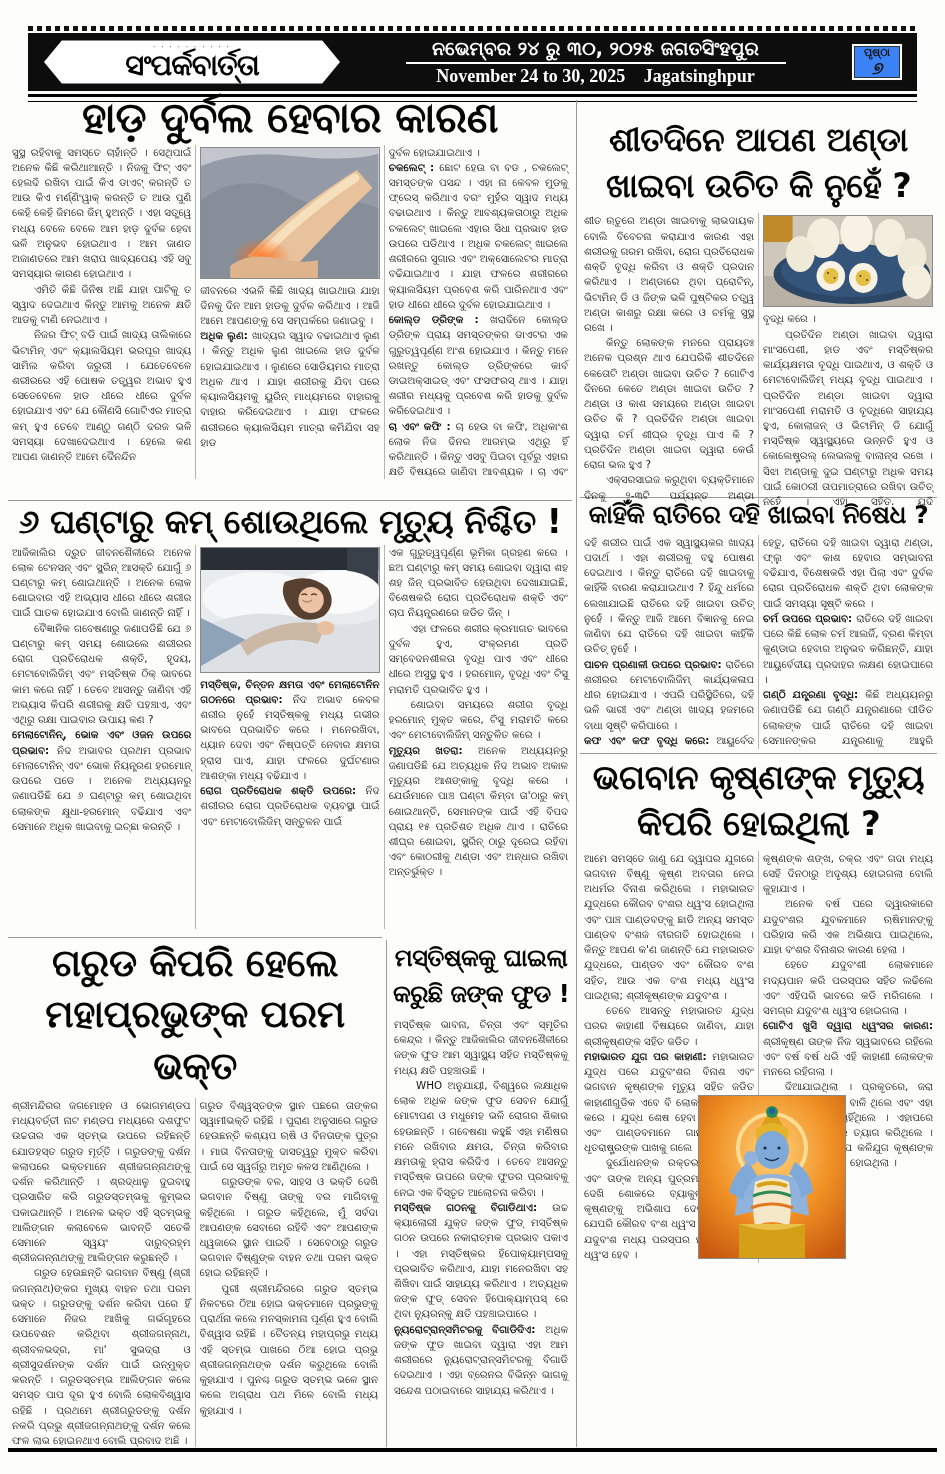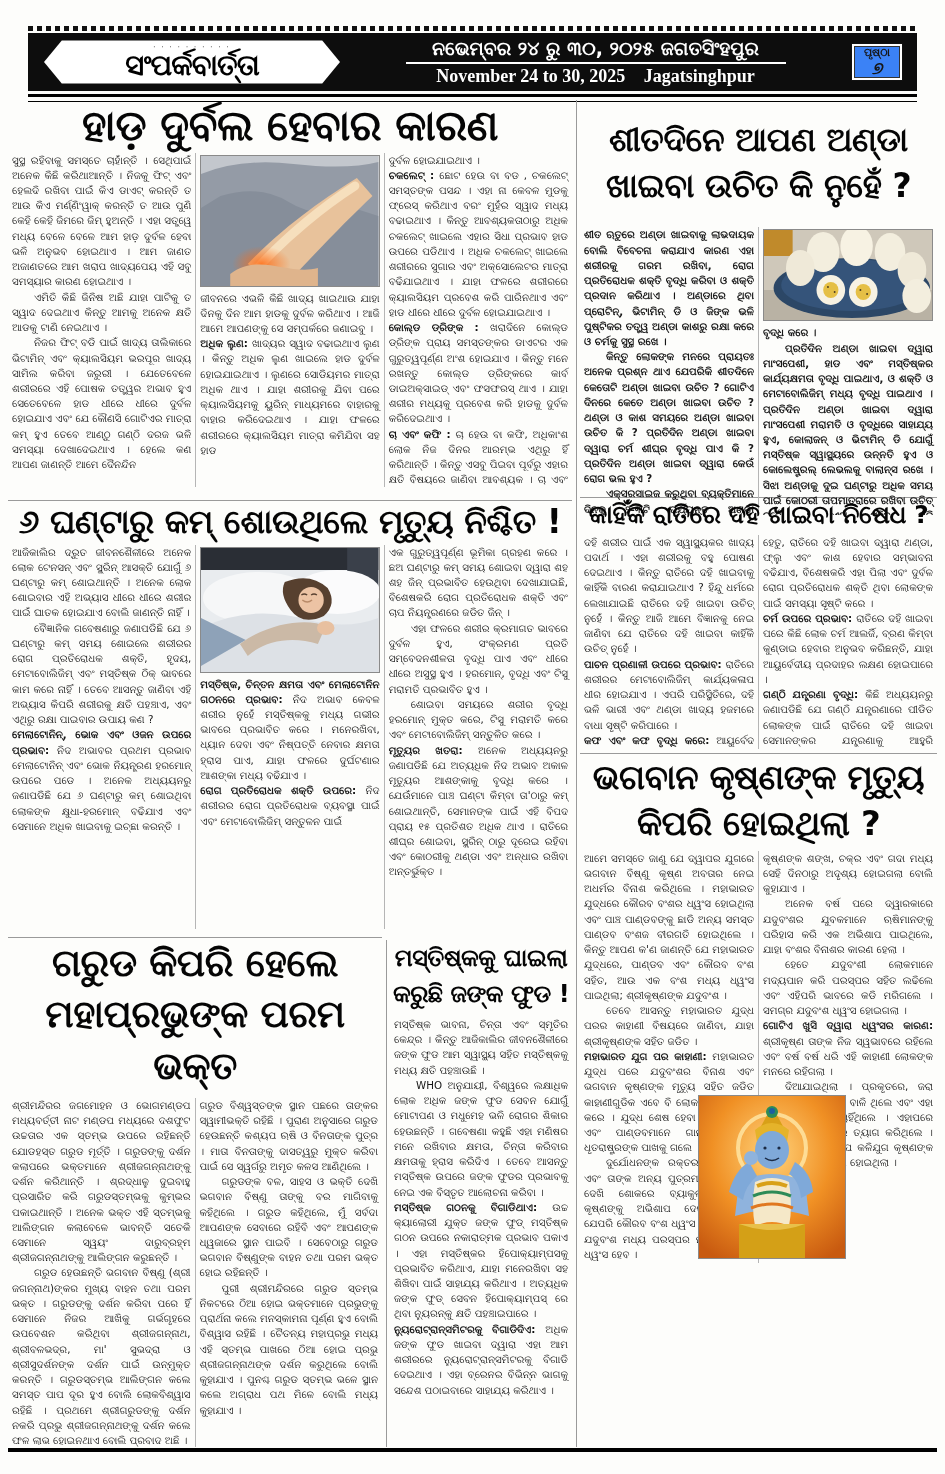--- a/index.html
+++ b/index.html
@@ -77,21 +77,21 @@
   <div class="double-rule"></div>
 
   <div class="vrule" style="left:576px;top:100px;height:1347px;"></div>
   <div class="vrule" style="left:386px;top:940px;height:507px;"></div>
   <div class="hrule" style="left:8px;top:500px;width:564px;"></div>
   <div class="hrule" style="left:8px;top:937px;width:374px;"></div>
   <div class="hrule" style="left:580px;top:497px;width:357px;"></div>
   <div class="hrule" style="left:580px;top:753px;width:357px;"></div>
   <div class="bottom-rule"></div>
 
-  <section class="sec" id="sec-bones" style="left:8px;top:100px;width:564px;height:400px;">
+  <section class="sec" id="sec-bones" style="left:8px;top:92px;width:564px;height:400px;">
     <h1 class="hl">ହାଡ଼ ଦୁର୍ବଲ ହେବାର କାରଣ</h1>
     <div class="cols" style="height:334px;">
       <div class="col">
           <p class="bp ni">ସୁସ୍ଥ ରହିବାକୁ ସମସ୍ତେ ଚାହାଁନ୍ତି । ସେଥିପାଇଁ ଅନେକ କିଛି କରିଥାଆନ୍ତି । ନିଜକୁ ଫିଟ୍ ଏବଂ ହେଲଦି ରଖିବା ପାଇଁ କିଏ ଡାଏଟ୍ କରନ୍ତି ତ ଆଉ କିଏ ମର୍ଣ୍ଣିଂୱାକ୍ କରନ୍ତି ତ ଆଉ ପୁଣି କେହି କେହି ଜିମରେ ଜିମ୍ ହୁଅନ୍ତି । ଏହା ସତ୍ତ୍ୱେ ମଧ୍ୟ ବେଳେ ବେଳେ ଆମ ହାଡ଼ ଦୁର୍ବଳ ହେବା ଭଳି ଅନୁଭବ ହୋଇଥାଏ । ଆମ ଜାଣତ ଅଜାଣତରେ ଆମ ଖରାପ ଖାଦ୍ୟପେୟ ଏହି ସବୁ ସମସ୍ୟାର କାରଣ ହୋଇଥାଏ ।</p>
           <p class="bp">ଏମିତି କିଛି ଜିନିଷ ଅଛି ଯାହା ପାଟିକୁ ତ ସ୍ୱାଦ ଦେଇଥାଏ କିନ୍ତୁ ଆମକୁ ଅନେକ କ୍ଷତି ଆଡକୁ ଟାଣି ନେଇଥାଏ ।</p>
           <p class="bp">ନିଜର ଫିଟ୍ ବଡି ପାଇଁ ଖାଦ୍ୟ ତାଲିକାରେ ଭିଟାମିନ୍ ଏବଂ କ୍ୟାଲସିୟମ ଭରପୂର ଖାଦ୍ୟ ସାମିଲ କରିବା ଜରୁରୀ । ଯେତେବେଳେ ଶରୀରରେ ଏହି ପୋଷକ ତତ୍ତ୍ୱର ଅଭାବ ହୁଏ ସେତେବେଳେ ହାଡ ଧୀରେ ଧୀରେ ଦୁର୍ବଳ ହୋଇଯାଏ ଏବଂ ଯେ କୌଣସି ଗୋଟିଏର ମାତ୍ରା କମ୍ ହୁଏ ତେବେ ଆଣ୍ଠୁ ଗଣ୍ଠି ଦରଜ ଭଳି ସମସ୍ୟା ଦେଖାଦେଇଥାଏ । ହେଲେ କଣ ଆପଣ ଜାଣନ୍ତି ଆମେ ଦୈନନ୍ଦିନ</p>
         </div>
       <div class="col">
         <div class="photo" style="height:130px;">
           <svg width="100%" height="130" viewBox="0 0 182 130" preserveAspectRatio="none">
@@ -119,21 +119,21 @@
           <p class="bp ni">ଦୁର୍ବଳ ହୋଇଯାଇଥାଏ ।</p>
           <p class="bp ni"><b>ଚକଲେଟ୍ : </b>ଛୋଟ ହେଉ ବା ବଡ , ଚକଲେଟ୍ ସମସ୍ତଙ୍କ ପସନ୍ଦ । ଏହା ନା କେବଳ ମୁଡକୁ ଫ୍ରେସ୍ କରିଥାଏ ବରଂ ମୁହଁର ସ୍ୱାଦ ମଧ୍ୟ ବଢାଇଥାଏ । କିନ୍ତୁ ଆବଶ୍ୟକତାଠାରୁ ଅଧିକ ଚକଲେଟ୍ ଖାଇଲେ ଏହାର ସିଧା ପ୍ରଭାବ ହାଡ ଉପରେ ପଡିଥାଏ । ଅଧିକ ଚକଲେଟ୍ ଖାଇଲେ ଶରୀରରେ ସୁଗାର ଏବଂ ଅକ୍ସୋଲେଟର ମାତ୍ରା ବଢିଯାଇଥାଏ । ଯାହା ଫଳରେ ଶରୀରରେ କ୍ୟାଲସିୟମ ପ୍ରବେଶ କରି ପାରିନଥାଏ ଏବଂ ହାଡ ଧୀରେ ଧୀରେ ଦୁର୍ବଳ ହୋଇଯାଇଥାଏ ।</p>
           <p class="bp ni"><b>କୋଲ୍ଡ ଡ୍ରିଙ୍କ : </b>ଖରାଦିନେ କୋଲ୍ଡ ଡ୍ରିଙ୍କ ପ୍ରାୟ ସମସ୍ତଙ୍କର ଡାଏଟର ଏକ ଗୁରୁତ୍ୱପୂର୍ଣ୍ଣ ଅଂଶ ହୋଇଯାଏ । କିନ୍ତୁ ମନେ ରଖନ୍ତୁ କୋଲ୍ଡ ଡ୍ରିଙ୍କରେ କାର୍ବ ଡାଇଅକ୍ସାଇଡ୍ ଏବଂ ଫସଫରସ୍ ଥାଏ । ଯାହା ଶରୀର ମଧ୍ୟକୁ ପ୍ରବେଶ କରି ହାଡକୁ ଦୁର୍ବଳ କରିଦେଇଥାଏ ।</p>
           <p class="bp ni"><b>ଚା ଏବଂ କଫି : </b>ଚା ହେଉ ବା କଫି, ଅଧିକାଂଶ ଲୋକ ନିଜ ଦିନର ଆରମ୍ଭ ଏଥିରୁ ହିଁ କରିଥାନ୍ତି । କିନ୍ତୁ ଏସବୁ ପିଇବା ପୂର୍ବରୁ ଏହାର କ୍ଷତି ବିଷୟରେ ଜାଣିବା ଆବଶ୍ୟକ । ଚା ଏବଂ କଫିରେ କଫିନ୍ ଭରପୂର ମାତ୍ରାରେ ଥାଏ । ଯଦି ଏହା ଅଧିକ ମାତ୍ରାରେ ଶରୀର ମଧ୍ୟକୁ ପ୍ରବେଶ କରେ ତେବେ ହାଡ ଧୀରେ ଧୀରେ ଦୁର୍ବଳ ହୋଇଯାଇଥାଏ ।</p>
         </div>
     </div>
   </section>
 
   <section class="sec" id="sec-eggs" style="left:580px;top:117px;width:357px;height:398px;">
     <h1 class="hl">ଶୀତଦିନେ ଆପଣ ଅଣ୍ଡା ଖାଇବା ଉଚିତ କି ନୁହେଁ ?</h1>
-    <div class="cols" style="height:292px;margin-top:18px;font-weight:bold;">
+    <div class="cols" style="height:292px;margin-top:4px;">
       <div class="col">
           <p class="bp ni">ଶୀତ ଋତୁରେ ଅଣ୍ଡା ଖାଇବାକୁ ଲାଭଦାୟକ ବୋଲି ବିବେଚନା କରାଯାଏ କାରଣ ଏହା ଶରୀରକୁ ଗରମ ରଖିବା, ରୋଗ ପ୍ରତିରୋଧକ ଶକ୍ତି ବୃଦ୍ଧି କରିବା ଓ ଶକ୍ତି ପ୍ରଦାନ କରିଥାଏ । ଅଣ୍ଡାରେ ଥିବା ପ୍ରୋଟିନ୍, ଭିଟାମିନ୍ ଡି ଓ ଜିଙ୍କ ଭଳି ପୁଷ୍ଟିକର ତତ୍ତ୍ୱ ଅଣ୍ଡା କାଶରୁ ରକ୍ଷା କରେ ଓ ଚର୍ମକୁ ସୁସ୍ଥ ରଖେ ।</p>
           <p class="bp">କିନ୍ତୁ ଲୋକଙ୍କ ମନରେ ପ୍ରାୟତଃ ଅନେକ ପ୍ରଶ୍ନ ଥାଏ ଯେପରିକି ଶୀତଦିନେ କେତୋଟି ଅଣ୍ଡା ଖାଇବା ଉଚିତ ? ଗୋଟିଏ ଦିନରେ କେତେ ଅଣ୍ଡା ଖାଇବା ଉଚିତ ? ଥଣ୍ଡା ଓ କାଶ ସମୟରେ ଅଣ୍ଡା ଖାଇବା ଉଚିତ କି ? ପ୍ରତିଦିନ ଅଣ୍ଡା ଖାଇବା ଦ୍ୱାରା ଚର୍ମ ଶୀଘ୍ର ବୃଦ୍ଧି ପାଏ କି ? ପ୍ରତିଦିନ ଅଣ୍ଡା ଖାଇବା ଦ୍ୱାରା କେଉଁ ରୋଗ ଭଲ ହୁଏ ?</p>
           <p class="bp">ଏକ୍ସରସାଇଜ କରୁଥିବା ବ୍ୟକ୍ତିମାନେ ଦିନକୁ ୨-୩ଟି ପର୍ଯ୍ୟନ୍ତ ଅଣ୍ଡା ଖାଇପାରିବେ, ଯେତେବେଳେ କି ହୃଦରୋଗ କିମ୍ବା ଉଚ୍ଚ କୋଲେଷ୍ଟ୍ରଲ୍ ଥିବା ବ୍ୟକ୍ତିମାନେ ଡାକ୍ତରଙ୍କ ସହିତ ପରାମର୍ଶ କରିବା ପରେ ସେବନ ଉଚିତ । ଆପଣ ଥଣ୍ଡା ଓ କାଶ ସମୟରେ ଅଣ୍ଡା ଖାଇପାରିବେ ଓ ଏହା ଲାଭଦାୟକ ମଧ୍ୟ ହୋଇପାରେ କାରଣ ଏଥିରେ ଥିବା ଜିଙ୍କ, ଭିଟାମିନ୍ ଡି ଓ ଅନ୍ୟାନ୍ୟ ପୋଷକ ତତ୍ତ୍ୱ ରୋଗ ପ୍ରତିରୋଧକ ଶକ୍ତି</p>
         </div>
       <div class="col">
         <div class="photo" style="height:90px;">
           <svg width="100%" height="90" viewBox="0 0 176 90" preserveAspectRatio="none">
             <rect width="176" height="90" fill="#cfc8ba"></rect>
             <rect x="0" y="0" width="30" height="26" fill="#c08a2b"></rect>

